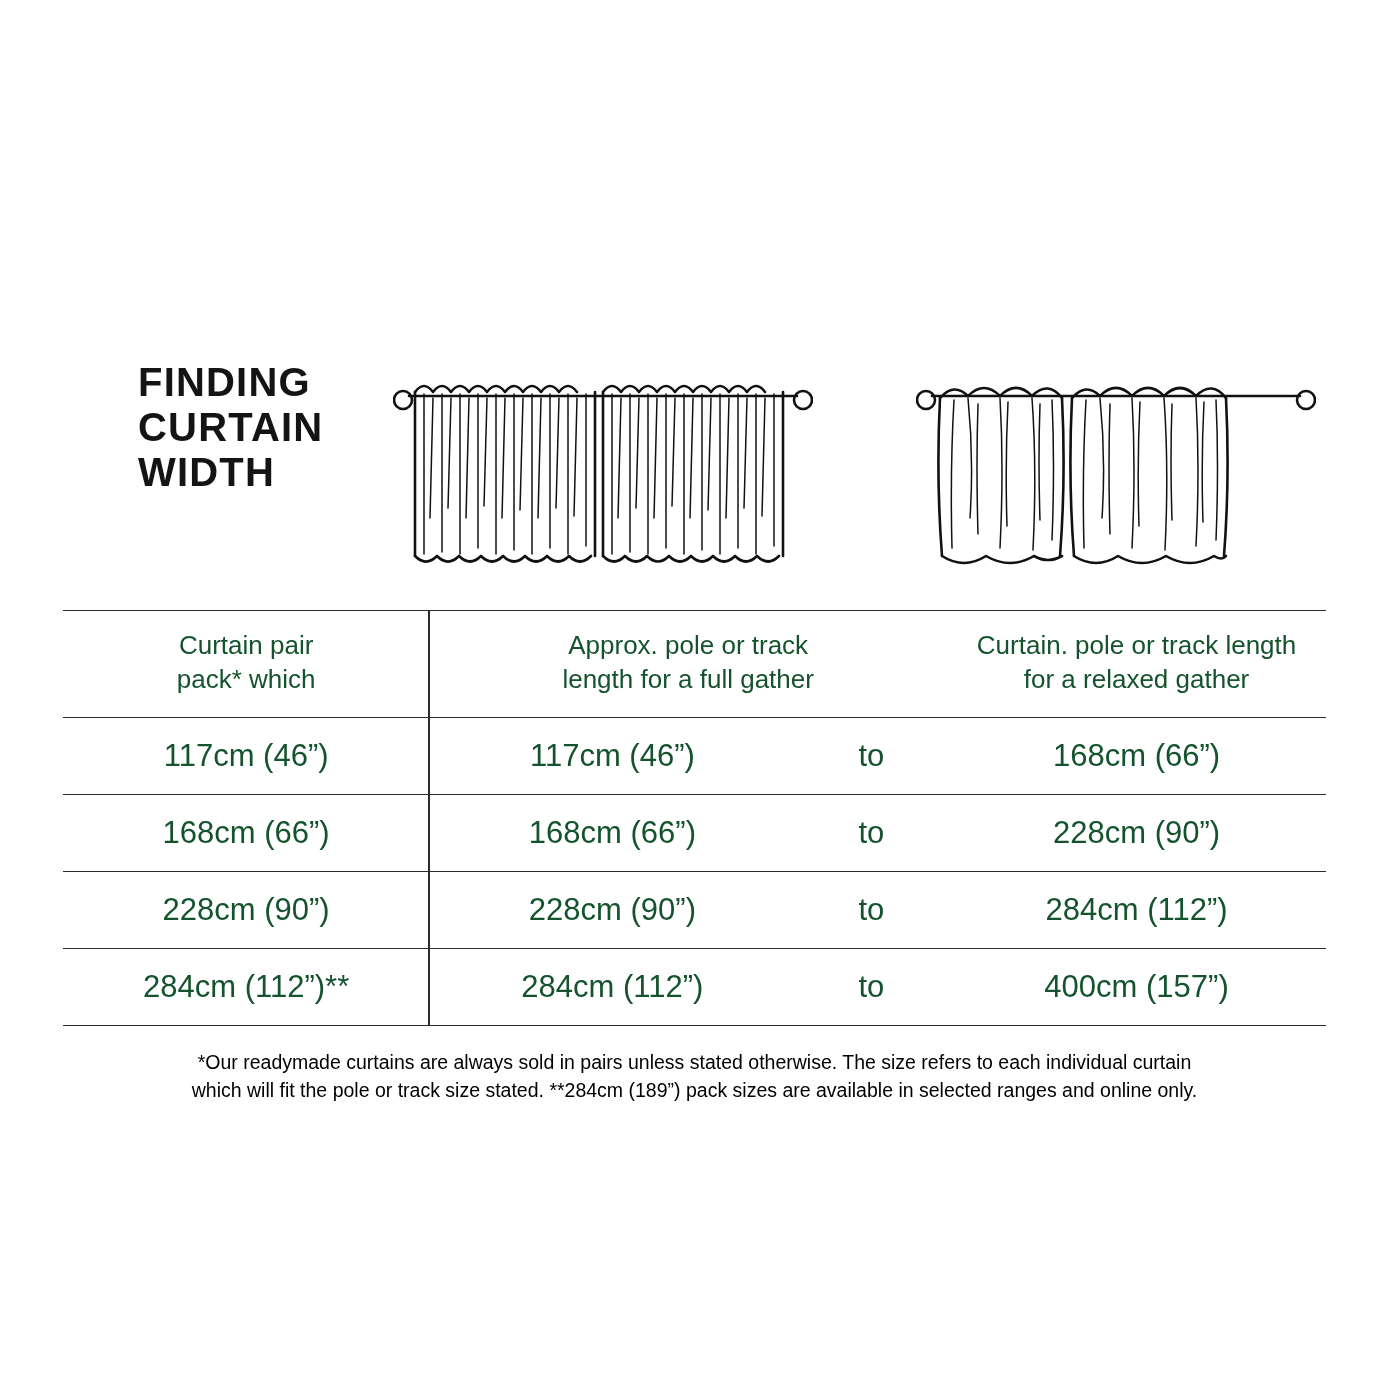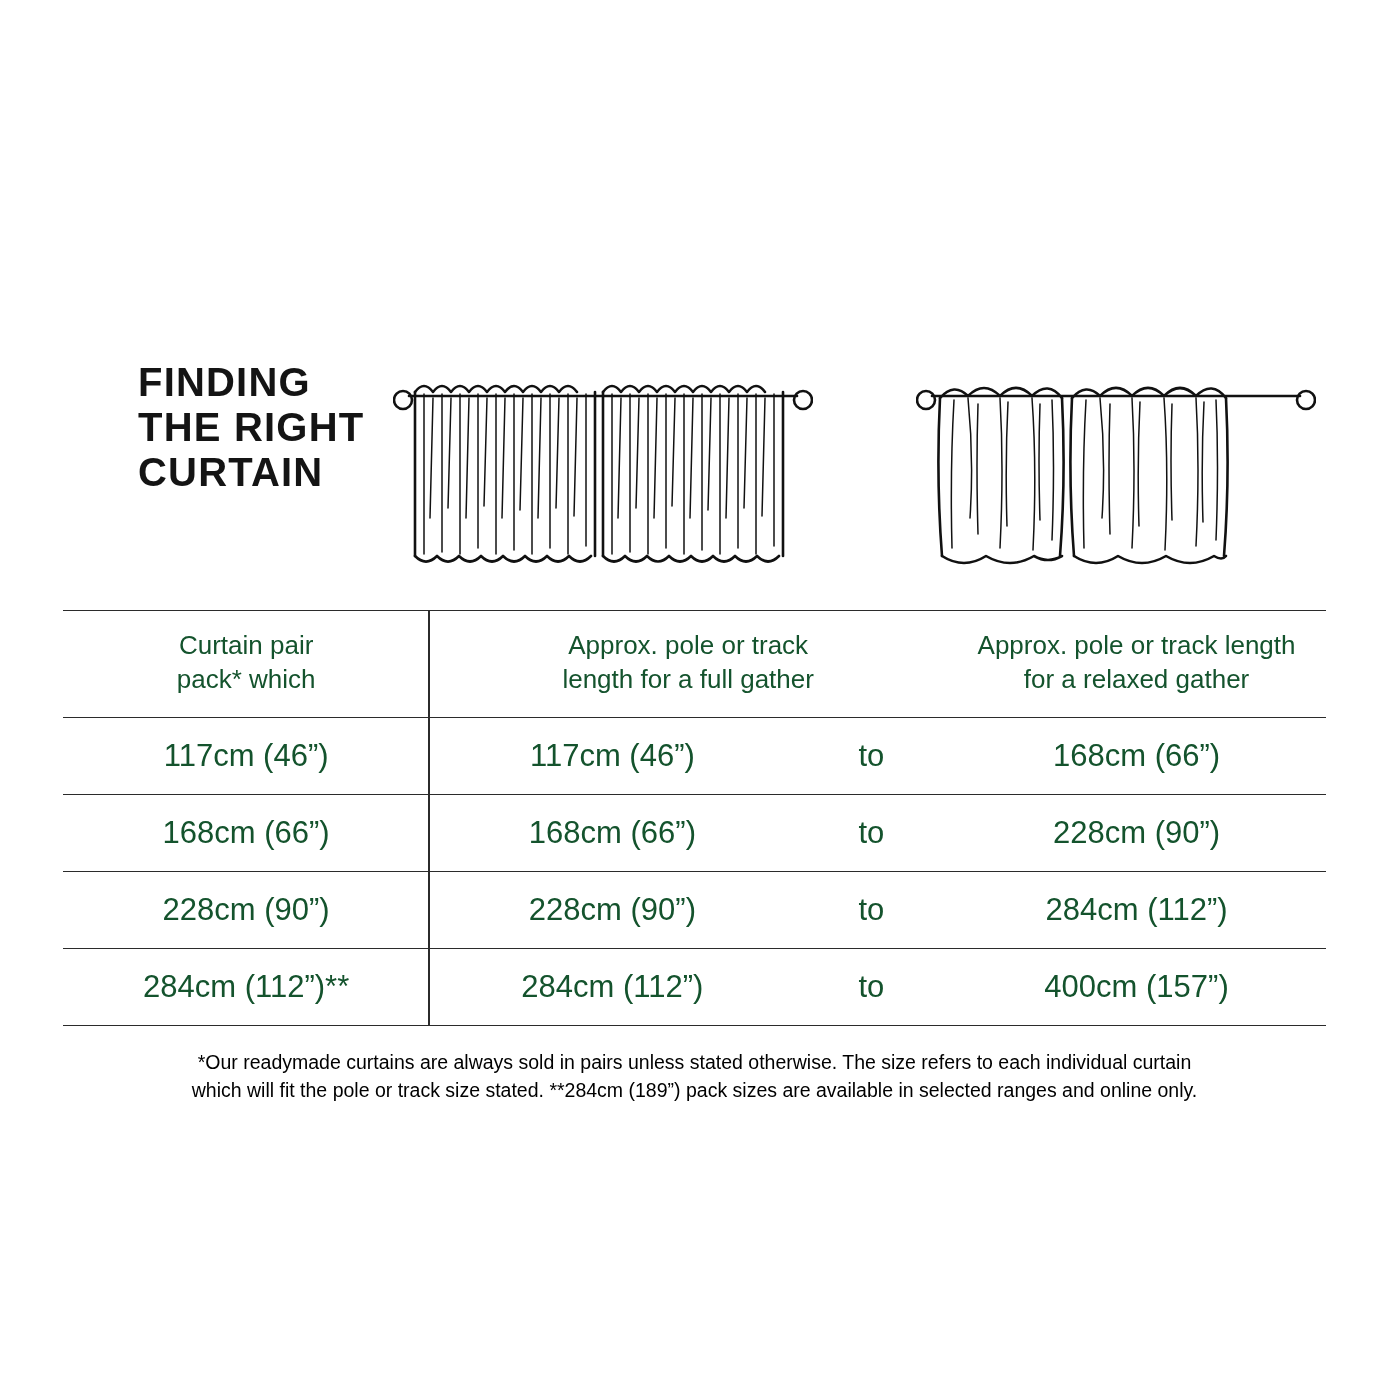--- a/index.html
+++ b/index.html
@@ -123,22 +123,22 @@
 </head>
 <body>
 
 <div class="page">
   <div class="content">
 
     <div class="header-row">
 
       <div class="title">
         <div>FINDING</div>
-        <div>THE RIGHT</div>
         <div>CURTAIN</div>
+        <div>WIDTH</div>
       </div>
 
       <div class="illus">
 
         <svg width="420" height="225" viewBox="0 0 420 225">
           <g fill="none" stroke="#111111" stroke-width="2.6" stroke-linejoin="round" stroke-linecap="round">
 
             <line x1="16" y1="28" x2="404" y2="28"></line>
             <circle cx="10" cy="32" r="9"></circle>
             <circle cx="410" cy="32" r="9"></circle>
@@ -253,21 +253,21 @@
           <tr>
             <th>
               <span>Curtain pair</span><br>
               <span>pack* which</span>
             </th>
             <th colspan="2">
               <span>Approx. pole or track</span><br>
               <span>length for a full gather</span>
             </th>
             <th>
-              <span>Approx. pole or track length</span><br>
+              <span>Curtain. pole or track length</span><br>
               <span>for a relaxed gather</span>
             </th>
           </tr>
         </thead>
         <tbody>
           <tr>
             <td>117cm (46”)</td>
             <td>117cm (46”)</td>
             <td>to</td>
             <td>168cm (66”)</td>

